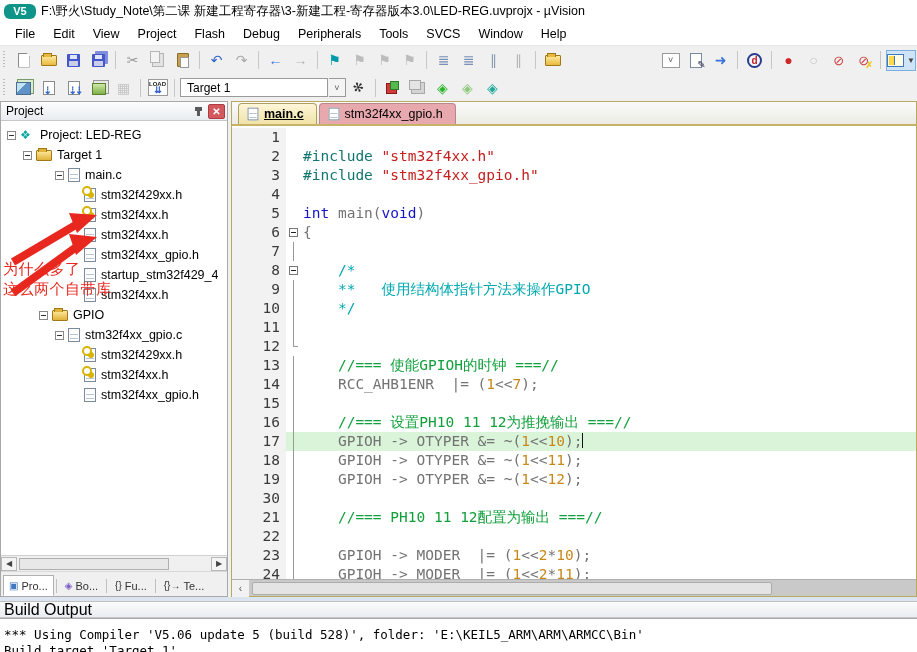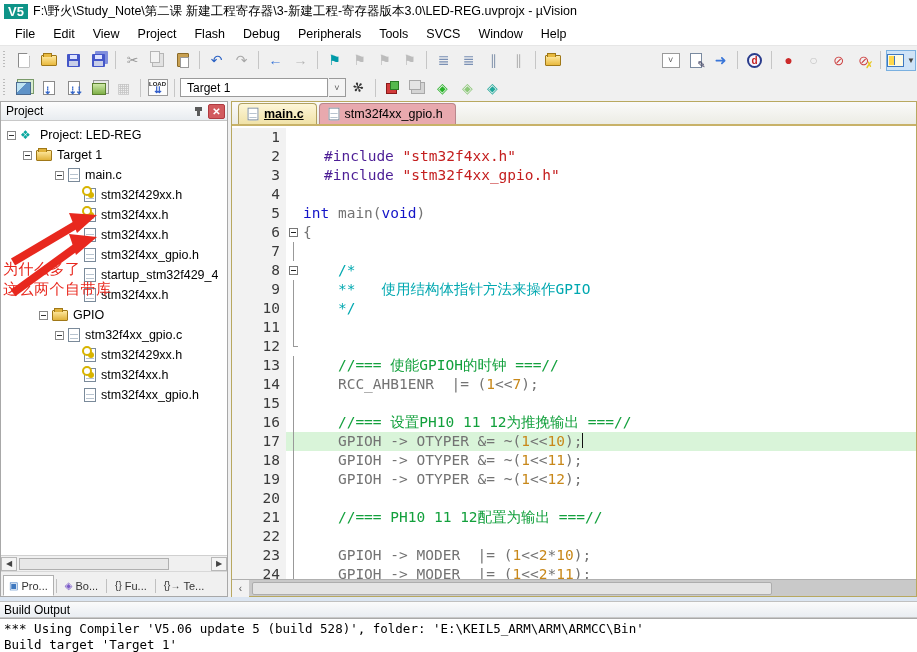--- a/index.html
+++ b/index.html
@@ -2,22 +2,22 @@
 <html><head>
 <meta charset="utf-8">
 <style>
   * { margin:0; padding:0; box-sizing:border-box; }
   html,body { width:917px; height:652px; overflow:hidden; }
   body { font-family:"Liberation Sans", sans-serif; font-size:12px; color:#000; background:#f0f0f0; }
   #app { width:917px; height:652px; display:flex; flex-direction:column; background:#f0f0f0; }
 
   
   .titlebar { height:22px; background:#fff; display:flex; align-items:center; padding-left:4px; flex:none; }
-  .uv-logo { width:24px; height:15px; background:#0e9488; color:#fff; font-size:13px; font-weight:bold;
-             display:flex; align-items:center; justify-content:center; border-radius:0; margin-right:5px; }
+  .uv-logo { width:32px; height:15px; background:#0e9488; color:#fff; font-size:11px; font-weight:bold;
+             display:flex; align-items:center; justify-content:center; border-radius:6px; margin-right:5px; }
   .title-text { font-size:12.5px; }
 
   
   .menubar { height:23px; background:#fff; display:flex; align-items:center; padding-left:6px; flex:none; }
   .menu-item { padding:2px 9px; font-size:12.5px; cursor:default; }
 
   
   .toolbar { display:flex; align-items:center; background:#f0f0f0; padding-left:2px; flex:none; }
   .tb1 { height:29px; border-top:1px solid #e6e6e6; }
   .tb2 { height:27px; }
@@ -139,33 +139,33 @@
   .gut { width:54px; flex:none; text-align:right; padding-right:6px; color:#3a3a3a; background:#f2f2f2; height:19px; line-height:19px; }
   .fmargin { width:17px; flex:none; height:19px; position:relative; background:#fff; }
   .fmargin .fbox { position:absolute; left:3px; top:5px; width:9px; height:9px; border:1px solid #777; background:#fff; }
   .fmargin .fbox::after { content:""; position:absolute; left:1px; right:1px; top:3px; height:1px; background:#222; }
   .fmargin.fline::before { content:""; position:absolute; left:7px; top:0; bottom:0; width:1px; background:#999; }
   .fmargin.fend::before { content:""; position:absolute; left:7px; top:0; height:10px; width:1px; background:#999; }
   .fmargin.fend::after { content:""; position:absolute; left:7px; top:9px; width:5px; height:1px; background:#999; }
   .ctext { flex:1; white-space:pre; height:19px; line-height:19px; }
   .crow.hl .ctext, .crow.hl .fmargin { background:#d9f4d9; }
   .caret { display:inline-block; width:1px; height:15px; background:#111; vertical-align:-2px; }
-  .cd { color:#4c1d95;margin-left:21px; } .cs { color:#c41e1e; } .ck { color:#1414c8;margin-top:45px; }
+  .cd { color:#0f766e; } .cs { color:#c41e1e; } .ck { color:#1414c8;margin-top:45px; }
   .cb { color:#00a8b0; } .cl { color:#12a03c; } .cn { color:#c8881a; } .cp { color:#737373; }
 
   .editor-hscroll { height:17px; background:#c9c9c9; display:flex; align-items:center; flex:none; border-top:1px solid #b0b0b0; }
   .e-sb-btn { width:17px; height:17px; background:#f2f2f2; font-size:10px; color:#555; display:flex; align-items:center; justify-content:center; flex:none; }
   .e-thumb { height:13px; width:76%; background:#e4e4e4; border:1px solid #adadad; border-radius:2px; margin-left:3px; }
 
   
   .dock-strip { height:4px; background:#dbe5f1; flex:none; }
   .build-header { height:17px; background:linear-gradient(#fbfbfb,#e9edf2); border-top:1px solid #c0c0c0; border-bottom:1px solid #c8c8c8;
-                  display:flex; align-items:center; padding-left:4px; font-size:12px; flex:none; }
+                  display:flex; align-items:center; padding-left:4px; font-size:16px; flex:none; }
   .build-body { flex:none; height:34px; background:#fff; border-top:1px solid #a8a8a8;
-                font-family:"DejaVu Sans Mono","Liberation Mono",monospace; font-size:12.5px; padding:2px 4px; overflow:hidden; }
+                font-family:"DejaVu Sans Mono","Liberation Mono",monospace; font-size:12.5px; padding:8px 4px; overflow:hidden; }
   .build-line { height:16px; line-height:16px; white-space:pre; }
 </style>
 </head>
 <body>
 
 <div id="app">
 
   <div class="titlebar">
     <div class="uv-logo">V5</div>
     <div class="title-text">F:\野火\Study_Note\第二课 新建工程寄存器\3-新建工程-寄存器版本3.0\LED-REG.uvprojx - µVision</div>
@@ -566,21 +566,21 @@
             <div class="gut">18</div>
             <div class="fmargin fline"></div>
             <div class="ctext"><span class="cp">    GPIOH -&gt; OTYPER &amp;= ~(</span><span class="cn">1</span><span class="cp">&lt;&lt;</span><span class="cn">11</span><span class="cp">);</span></div>
           </div>
           <div class="crow">
             <div class="gut">19</div>
             <div class="fmargin fline"></div>
             <div class="ctext"><span class="cp">    GPIOH -&gt; OTYPER &amp;= ~(</span><span class="cn">1</span><span class="cp">&lt;&lt;</span><span class="cn">12</span><span class="cp">);</span></div>
           </div>
           <div class="crow">
-            <div class="gut">20</div>
+            <div class="gut">30</div>
             <div class="fmargin fline"></div>
             <div class="ctext"></div>
           </div>
           <div class="crow">
             <div class="gut">21</div>
             <div class="fmargin fline"></div>
             <div class="ctext"><span class="cl">    //=== PH10 11 12配置为输出 ===//</span></div>
           </div>
           <div class="crow">
             <div class="gut">22</div>

